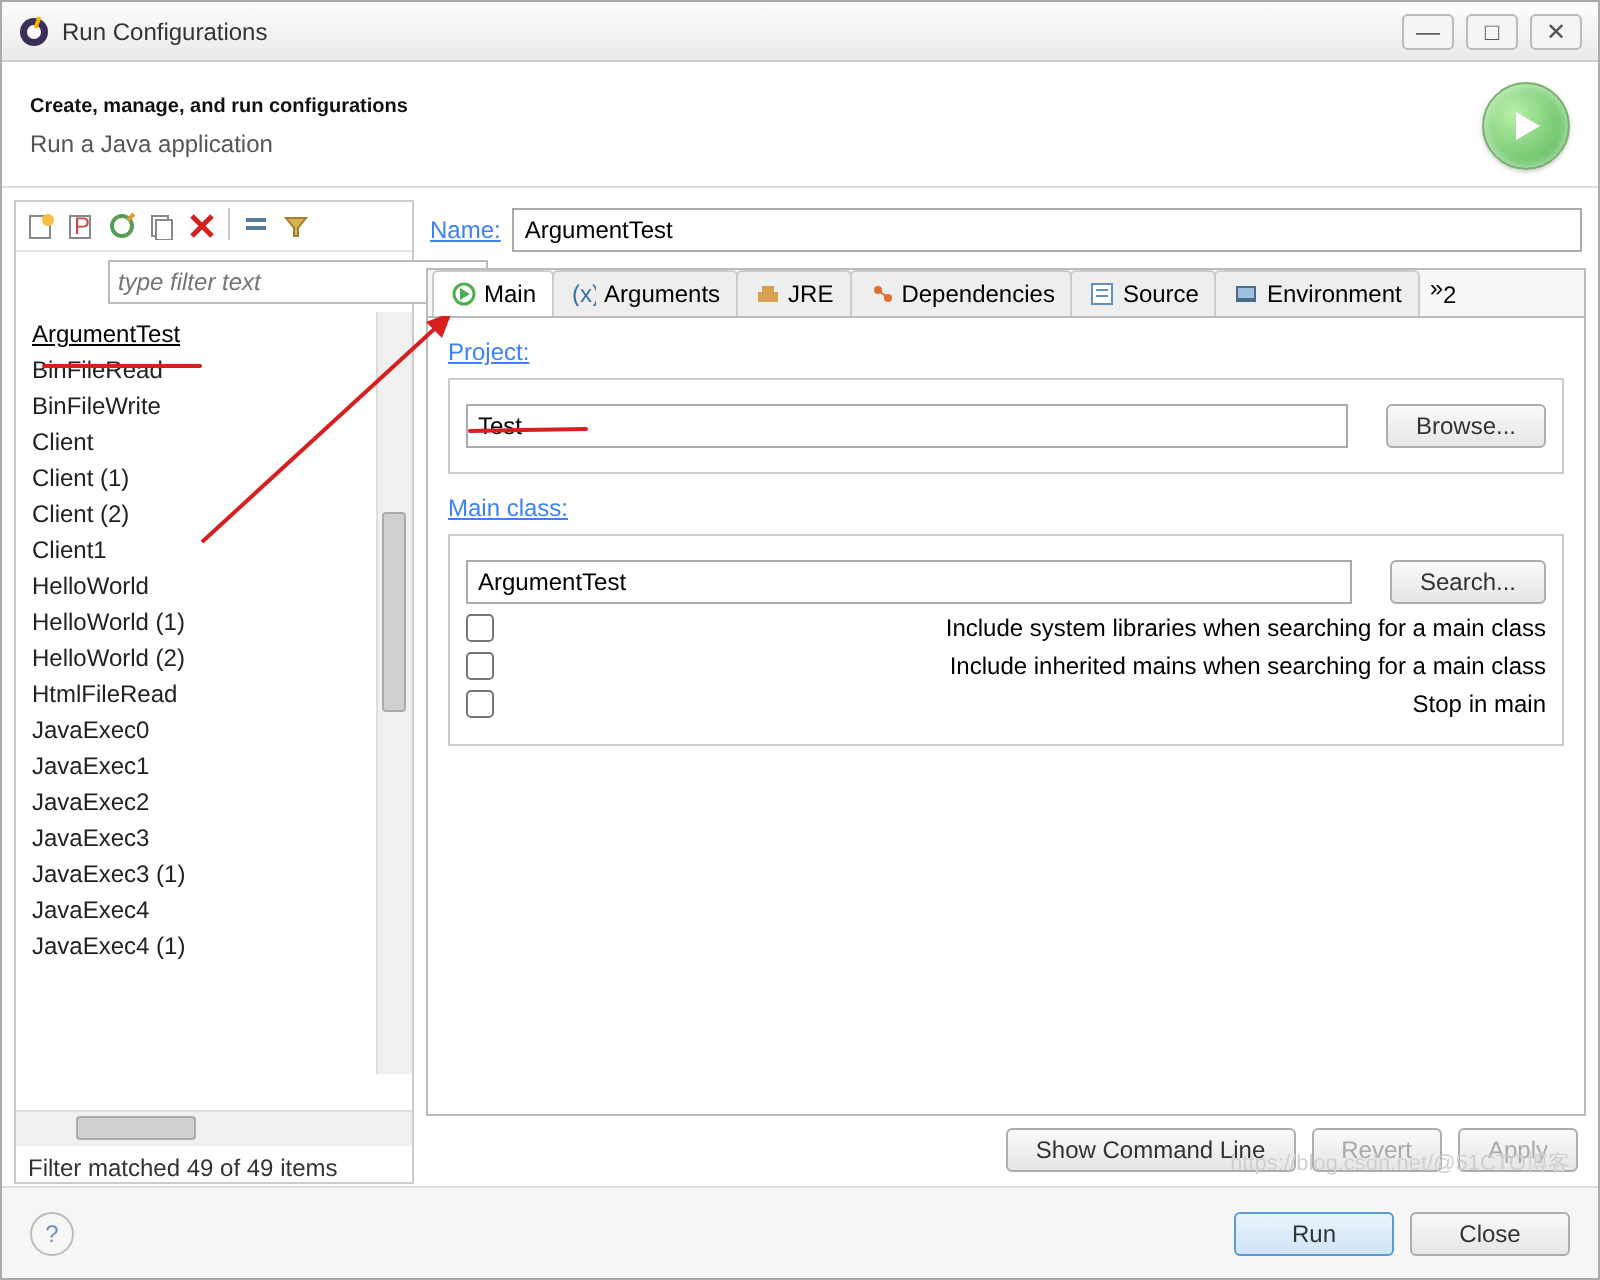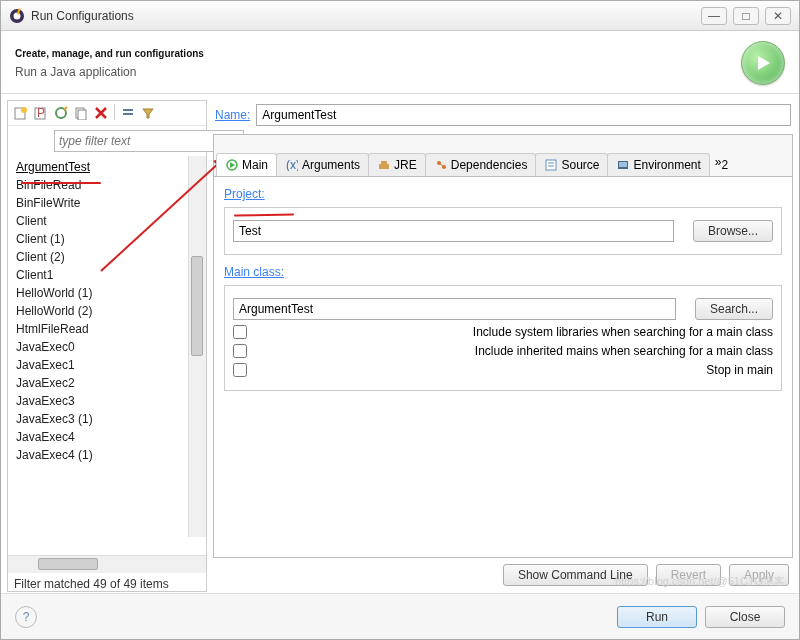--- a/index.html
+++ b/index.html
@@ -25,21 +25,21 @@
 .tree-item { padding:2px 2px; cursor:pointer; white-space:nowrap; color:#222;}
 .tree-item.selected { text-decoration: underline; color:#000;}
 .hscroll { height:18px; border-top:1px solid #ddd; background:#f0f0f0; position:relative;}
 .hscroll .thumb { position:absolute; left:30px; top:2px; width:60px; height:12px; background:#d0d0d0; border:1px solid #aaa; border-radius:2px;}
 .vscroll { position:absolute; right:0; top:0; bottom:18px; width:18px; background:#f0f0f0; border-left:1px solid #ddd;}
 .vscroll .vthumb { position:absolute; left:2px; top:100px; width:12px; height:100px; background:#d0d0d0; border:1px solid #aaa; border-radius:2px;}
 .filtertext { padding:4px 6px 0; color:#333;}
 .rightpane { flex:1; display:flex; flex-direction:column; }
 .namerow { display:flex; align-items:center; gap:6px; padding:4px 2px 8px;}
 .namerow input { flex:1; border:1px solid #aaa; padding:3px 5px;}
-.tabs { display:flex; border:1px solid #bbb; border-bottom:none; background:#f7f7f7; align-items:flex-end; height:42px; padding-left:2px;}
+.tabs { display:flex; border:1px solid #bbb; border-bottom:none; background:#f7f7f7; align-items:flex-end; height:24px; padding-left:2px;}
 .tab { display:flex; align-items:center; gap:3px; padding:4px 8px; border:1px solid #ccc; border-bottom:none; background:#eee; margin-right:-1px; cursor:pointer; border-radius:3px 3px 0 0; white-space:nowrap;}
 .tab.active { background:#fff; position:relative; z-index:2;}
 .tab .ticon { width:14px; height:14px; display:flex; align-items:center; justify-content:center;}
 .tabmore { padding:4px 6px; }
 .tabbody { flex:1; border:1px solid #bbb; padding:10px; background:#fff; overflow:hidden;}
 .grp { border:1px solid #ccc; padding:8px; margin:6px 0 10px; position:relative;}
 .grp legend, .lbl { color:#3b82f6;text-decoration:underline; }
 .row { display:flex; gap:19px; align-items:center; margin:4px 0;}
 .row input[type=text] { flex:1; border:1px solid #aaa; padding:3px 5px;}
 .btn { border:1px solid #adadad; background:linear-gradient(#fafafa,#e6e6e6); padding:3px 14px; border-radius:3px; cursor:pointer; color:#333;}
@@ -135,20 +135,21 @@
       <input type="text" placeholder="type filter text" style="">
     </div>
     <div class="tree">
       <div class="tree-item selected">ArgumentTest</div>
       <div class="tree-item">BinFileRead</div>
       <div class="tree-item">BinFileWrite</div>
       <div class="tree-item">Client</div>
       <div class="tree-item">Client (1)</div>
       <div class="tree-item">Client (2)</div>
       <div class="tree-item">Client1</div>
+      <div class="tree-item">HelloWorld</div>
       <div class="tree-item">HelloWorld (1)</div>
       <div class="tree-item">HelloWorld (2)</div>
       <div class="tree-item">HtmlFileRead</div>
       <div class="tree-item">JavaExec0</div>
       <div class="tree-item">JavaExec1</div>
       <div class="tree-item">JavaExec2</div>
       <div class="tree-item">JavaExec3</div>
       <div class="tree-item">JavaExec3 (1)</div>
       <div class="tree-item">JavaExec4</div>
       <div class="tree-item">JavaExec4 (1)</div>

